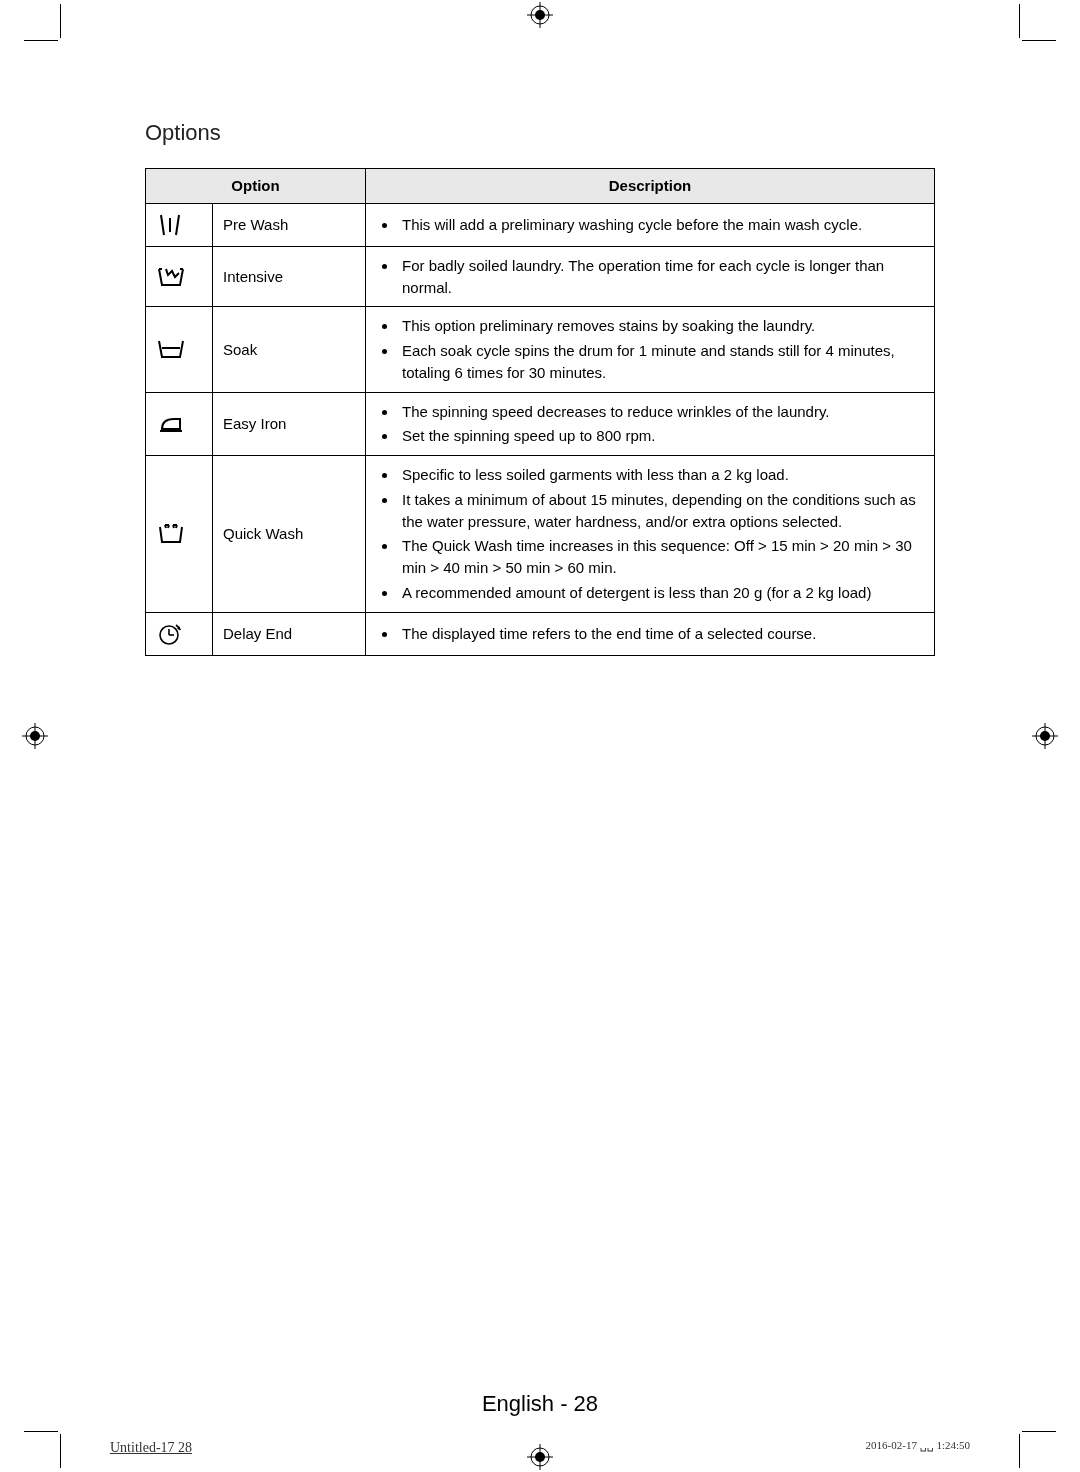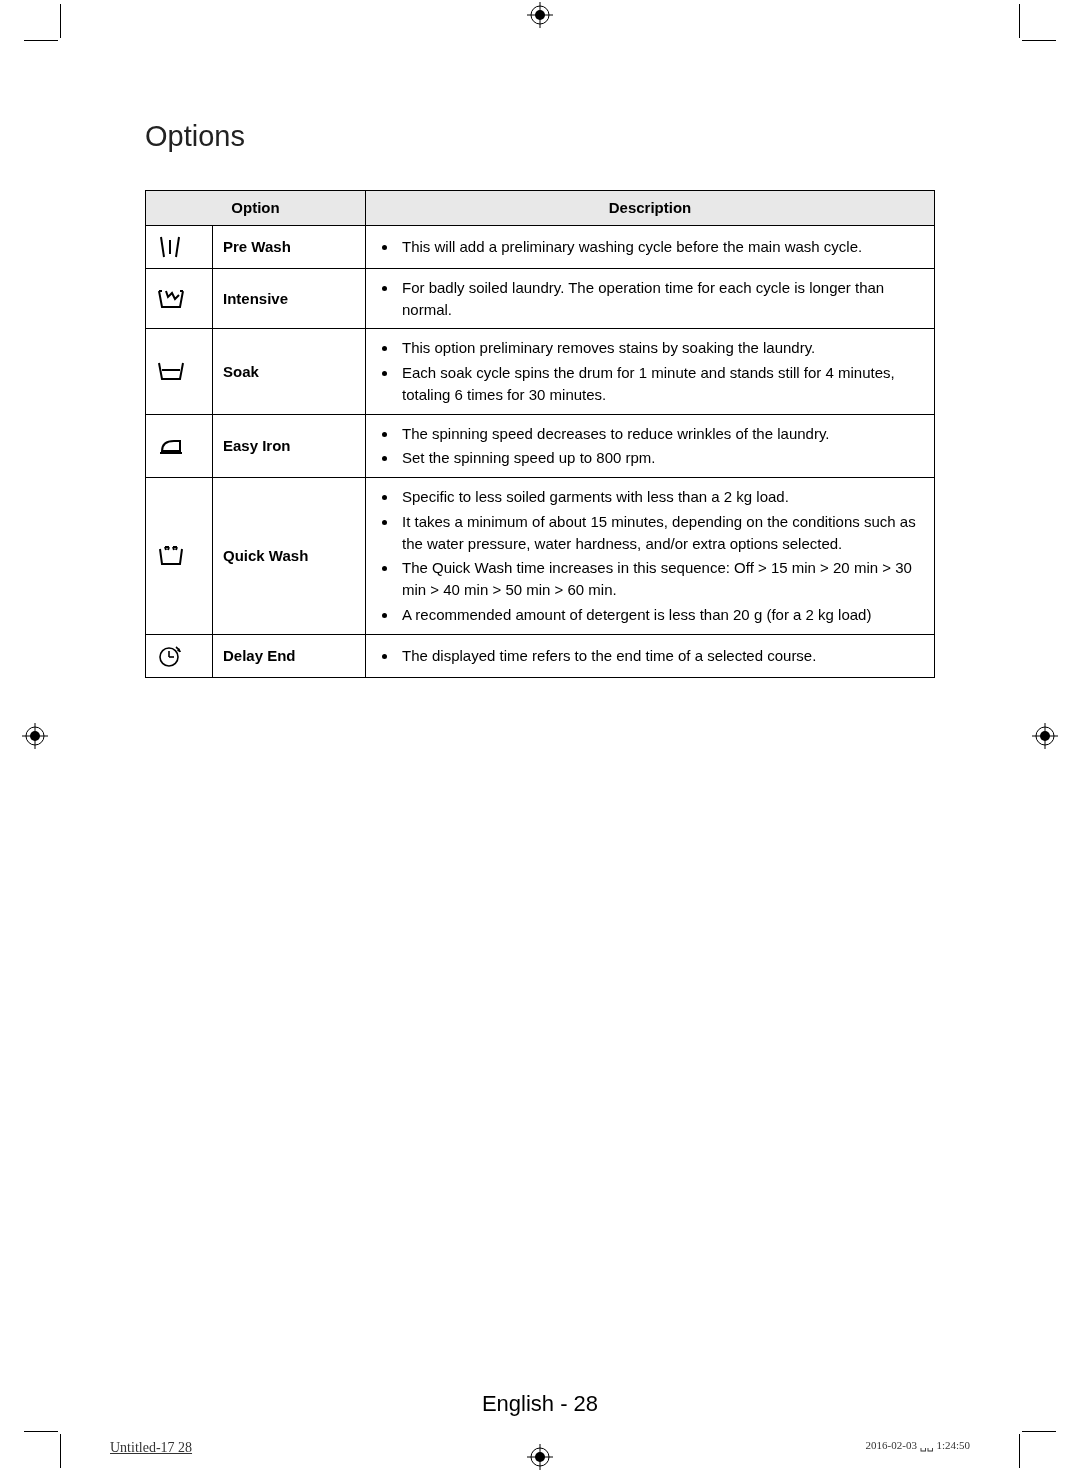--- a/index.html
+++ b/index.html
@@ -9,23 +9,23 @@
       width: 1080px;
       height: 1472px;
       background: #ffffff;
       position: relative;
       color: #000;
     }
     .page-frame {
       padding: 120px 145px 0 145px;
     }
     .section-title {
-      font-size: 29px;
+      font-size: 22px;
       font-weight: 400;
-      margin-bottom: 37px;
+      margin-bottom: 22px;
       color: #222;
     }
     table.options-table {
       border-collapse: collapse;
       width: 100%;
       font-size: 15px;
       line-height: 1.45;
     }
     table.options-table th,
     table.options-table td {
@@ -44,21 +44,21 @@
       text-align: left;
     }
     td.icon-cell {
       width: 46px;
       text-align: center;
       vertical-align: middle;
       padding: 6px 4px;
     }
     td.name-cell {
       width: 132px;
-      font-weight: 700;
+      font-weight: 400;
       vertical-align: middle;
     }
     td.desc-cell ul {
       margin: 0;
       padding-left: 22px;
     }
     td.desc-cell ul li {
       margin: 0 0 3px 0;
       padding-left: 4px;
     }
@@ -281,13 +281,13 @@
         </td>
       </tr>
 
     </tbody>
   </table>
 
 </div>
 
 <div class="page-footer">English - 28</div>
 <div class="footer-left">Untitled-17   28</div>
-<div class="footer-right">2016-02-03   ␣␣ 1:24:50</div>
+<div class="footer-right">2016-02-17   ␣␣ 1:24:50</div>
 
 </body></html>

